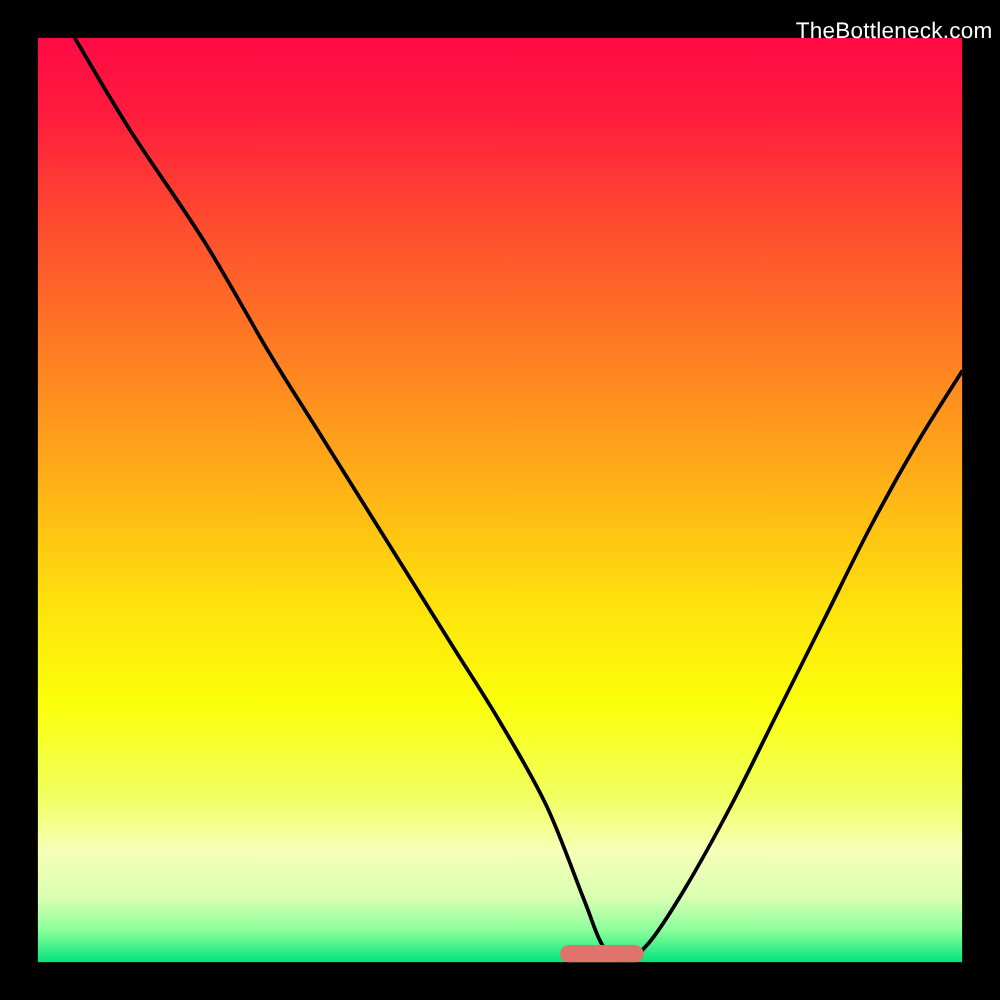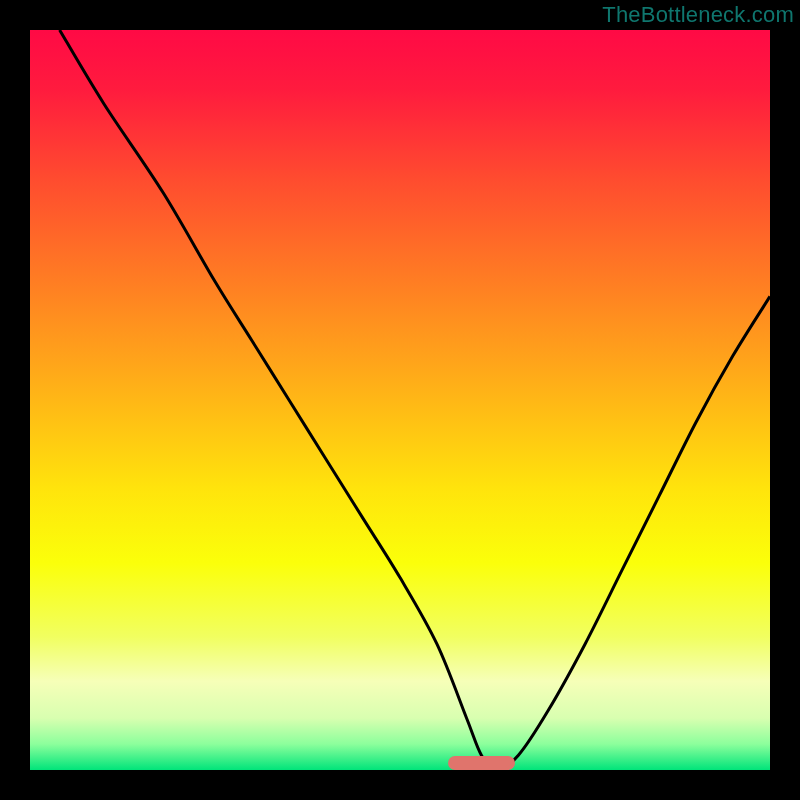--- a/index.html
+++ b/index.html
@@ -20,24 +20,24 @@
   .plot {
     position: absolute;
     left: 30px;
     top: 30px;
     width: 740px;
     height: 740px;
     overflow: hidden;
   }
   .watermark {
     position: absolute;
-    top: 2px;
+    top: 14px;
     right: 6px;
-    color: #0f766e;
-    font-size: 22px;
+    color: #ffffff;
+    font-size: 18px;
     letter-spacing: 0.2px;
     z-index: 10;
   }
   svg {
     display: block;
   }
   .marker {
     position: absolute;
     height: 14px;
     border-radius: 7px;

